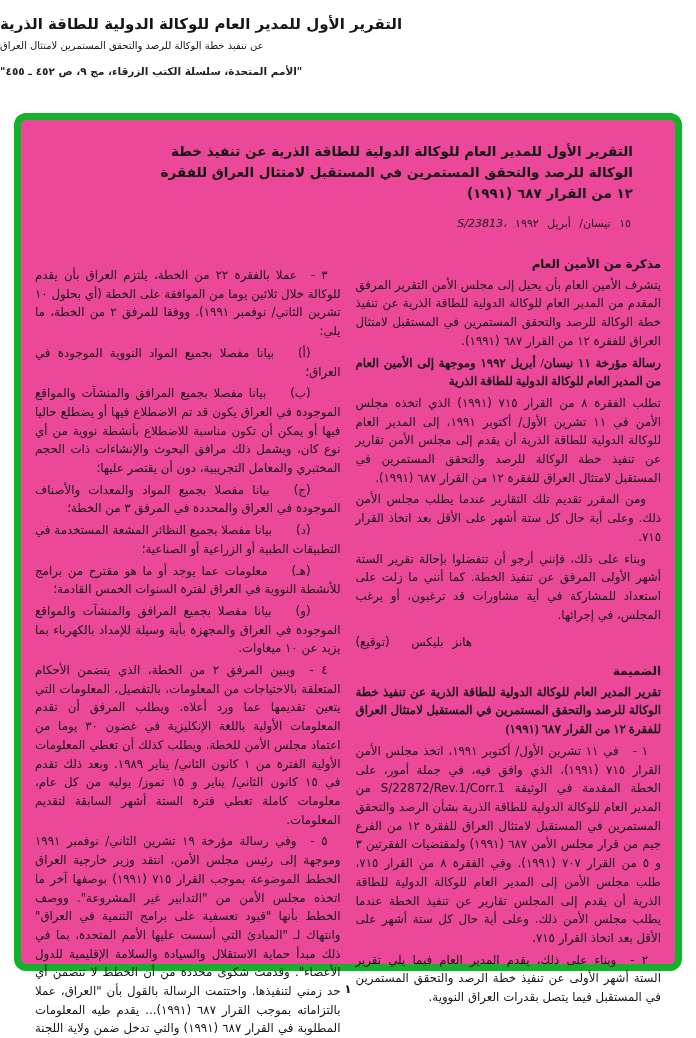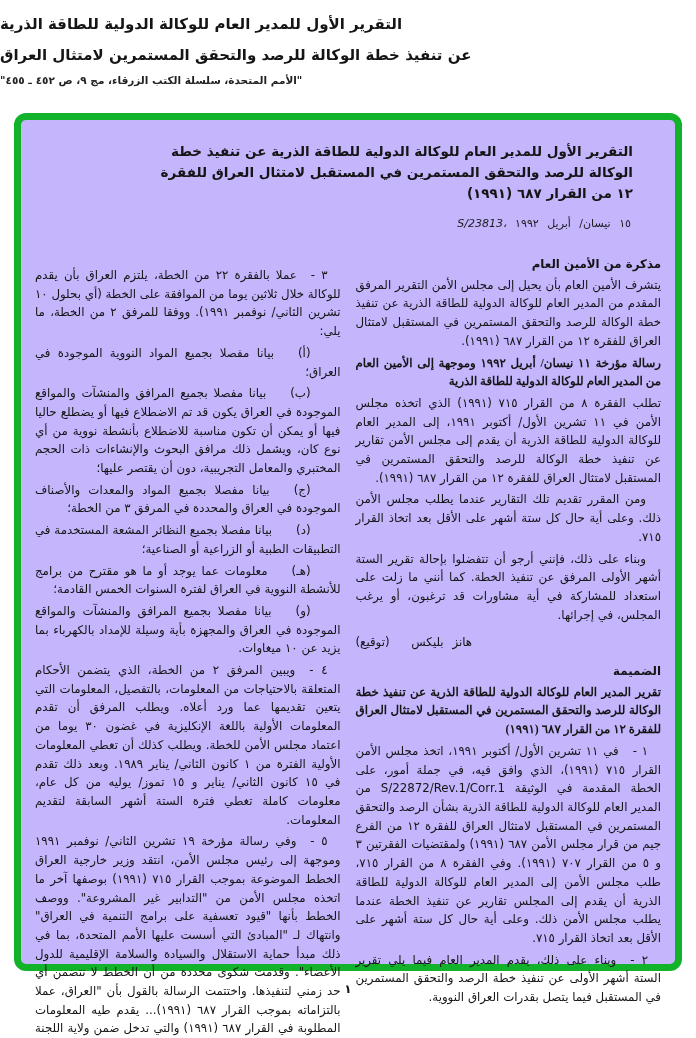--- a/index.html
+++ b/index.html
@@ -3,27 +3,27 @@
 <meta charset="utf-8">
 <style>
   html,body{margin:0;padding:0;background:#ffffff;}
   .page{
     position:relative;width:696px;height:1038px;background:#ffffff;
     font-family:"DejaVu Sans", sans-serif;color:#151515;overflow:hidden;
   }
   
   .top-header{padding-top:13px;text-align:left;direction:rtl;}
   .top-header .h1{font-size:15px;font-weight:bold;line-height:22px;}
-  .top-header .h2{font-size:15px;font-weight:bold;line-height:22px;margin-top:9px;}
+  .top-header .h2{font-size:10px;font-weight:normal;line-height:22px;}
   .top-header .h3{font-size:10.5px;font-weight:bold;margin-top:8px;color:#222;}
   
   .doc-box{
     position:absolute;left:14px;top:113px;width:668px;height:858px;
     border:7px solid #12b32a;border-radius:12px;box-sizing:border-box;
-    background:#c4b5fd;
+    background:#ec4899;
   }
   .doc-title{
     direction:rtl;text-align:right;font-weight:bold;font-size:13.5px;
     line-height:21px;margin:21px 42px 0 58px;
   }
   .symbol-line{
     direction:ltr;text-align:right;margin:13px 44px 0 0;font-size:11px;
     color:#1a1a1a;
   }
   .symbol-line .tok{margin-left:5px;}
@@ -37,21 +37,21 @@
   .col p{margin:0 0 3px 0;}
   .sec-h{font-weight:bold;margin:10px 0 2px 0 !important;text-align:right;}
   .bold-sub{font-weight:bold;font-family:Liberation Serif, serif;}
   .indent{text-indent:15px;}
   .num-p{text-indent:13px;}
   .pnum{padding-left:14px;white-space:nowrap;}
   .li{text-indent:30px;}
   .lmark{padding-left:24px;}
   .signature{direction:ltr;text-align:left;margin:9px 0 6px 0 !important;}
   .signature .sig-label{font-weight:normal;margin-right:18px;}
-  .signature .sig-tok{margin-right:5px;}
+  .signature .sig-tok{margin-right:5px;font-family:Liberation Serif, serif;}
   
   .page-num{
     position:absolute;left:0;right:0;top:982px;text-align:center;
     font-size:12px;font-weight:bold;
   }
 </style>
 </head>
 <body>
 
 <div class="page">

